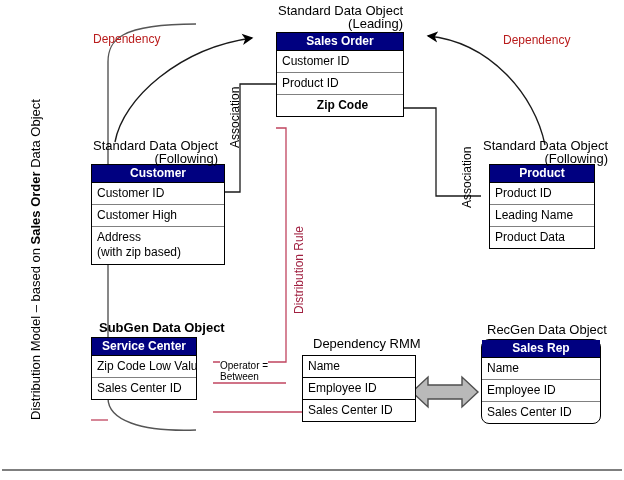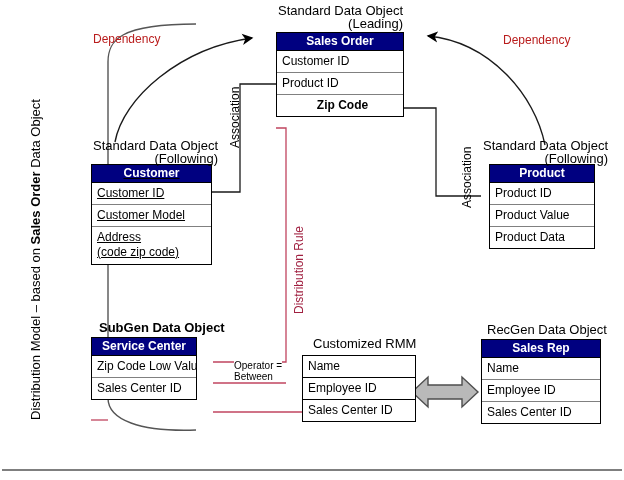--- a/index.html
+++ b/index.html
@@ -152,76 +152,76 @@
   </div>
 
   <div class="vlabel red" style="left:292px; top:314px;">Distribution Rule</div>
 
   <div class="vlabel" style="left:228px; top:148px;">Association</div>
   <div class="vlabel" style="left:460px; top:208px;">Association</div>
 
   <div class="edge-label" style="left:93px; top:32px;">Dependency</div>
   <div class="edge-label" style="left:503px; top:33px;">Dependency</div>
 
-  <div class="op-label" style="left:234px; top:360px;">
+  <div class="op-label" style="left:220px; top:360px;">
     <div>Operator =</div>
     <div>Between</div>
   </div>
 
   <div class="caption" style="left:278px; top:4px;">
     <div>Standard Data Object</div>
     <div>(Leading)</div>
   </div>
   <div class="entity" style="left:276px; top:32px; width:128px;">
     <div class="entity-title">Sales Order</div>
     <div class="row">Customer ID</div>
     <div class="row">Product ID</div>
     <div class="row bold last">Zip Code</div>
   </div>
 
   <div class="caption" style="left:93px; top:139px;">
     <div>Standard Data Object</div>
     <div>(Following)</div>
   </div>
-  <div class="entity" style="left:91px; top:164px; width:121px;text-decoration:underline;">
+  <div class="entity" style="left:91px; top:164px; width:134px;">
     <div class="entity-title">Customer</div>
     <div class="row">Customer ID</div>
-    <div class="row">Customer Model</div>
+    <div class="row">Customer High</div>
     <div class="row tall last">
       <div>Address</div>
-      <div>(code zip code)</div>
+      <div>(with zip based)</div>
     </div>
   </div>
 
   <div class="caption" style="left:483px; top:139px;">
     <div>Standard Data Object</div>
     <div>(Following)</div>
   </div>
   <div class="entity" style="left:481px; top:164px; width:106px;margin-left:8px;">
     <div class="entity-title">Product</div>
     <div class="row">Product ID</div>
-    <div class="row">Product Value</div>
+    <div class="row">Leading Name</div>
     <div class="row last">Product Data</div>
   </div>
 
   <div class="caption" style="left:99px; top:321px;font-weight:bold;">SubGen Data Object</div>
   <div class="entity" style="left:91px; top:337px; width:106px;">
     <div class="entity-title">Service Center</div>
     <div class="row">Zip Code Low Value</div>
     <div class="row last">Sales Center ID</div>
   </div>
 
-  <div class="caption" style="left:313px; top:337px;">Customized RMM</div>
+  <div class="caption" style="left:313px; top:337px;">Dependency RMM</div>
   <div class="entity" style="left:302px; top:355px; width:114px;">
     <div class="row plain-sep">Name</div>
     <div class="row plain-sep">Employee ID</div>
     <div class="row last">Sales Center ID</div>
   </div>
 
   <div class="caption" style="left:487px; top:323px;">RecGen Data Object</div>
-  <div class="entity" style="left:481px; top:339px; width:120px;">
+  <div class="entity" style="left:481px; top:339px; width:120px;border-radius:8px;">
     <div class="entity-title">Sales Rep</div>
     <div class="row">Name</div>
     <div class="row">Employee ID</div>
     <div class="row last">Sales Center ID</div>
   </div>
 
 </div>
 
 </body></html>

